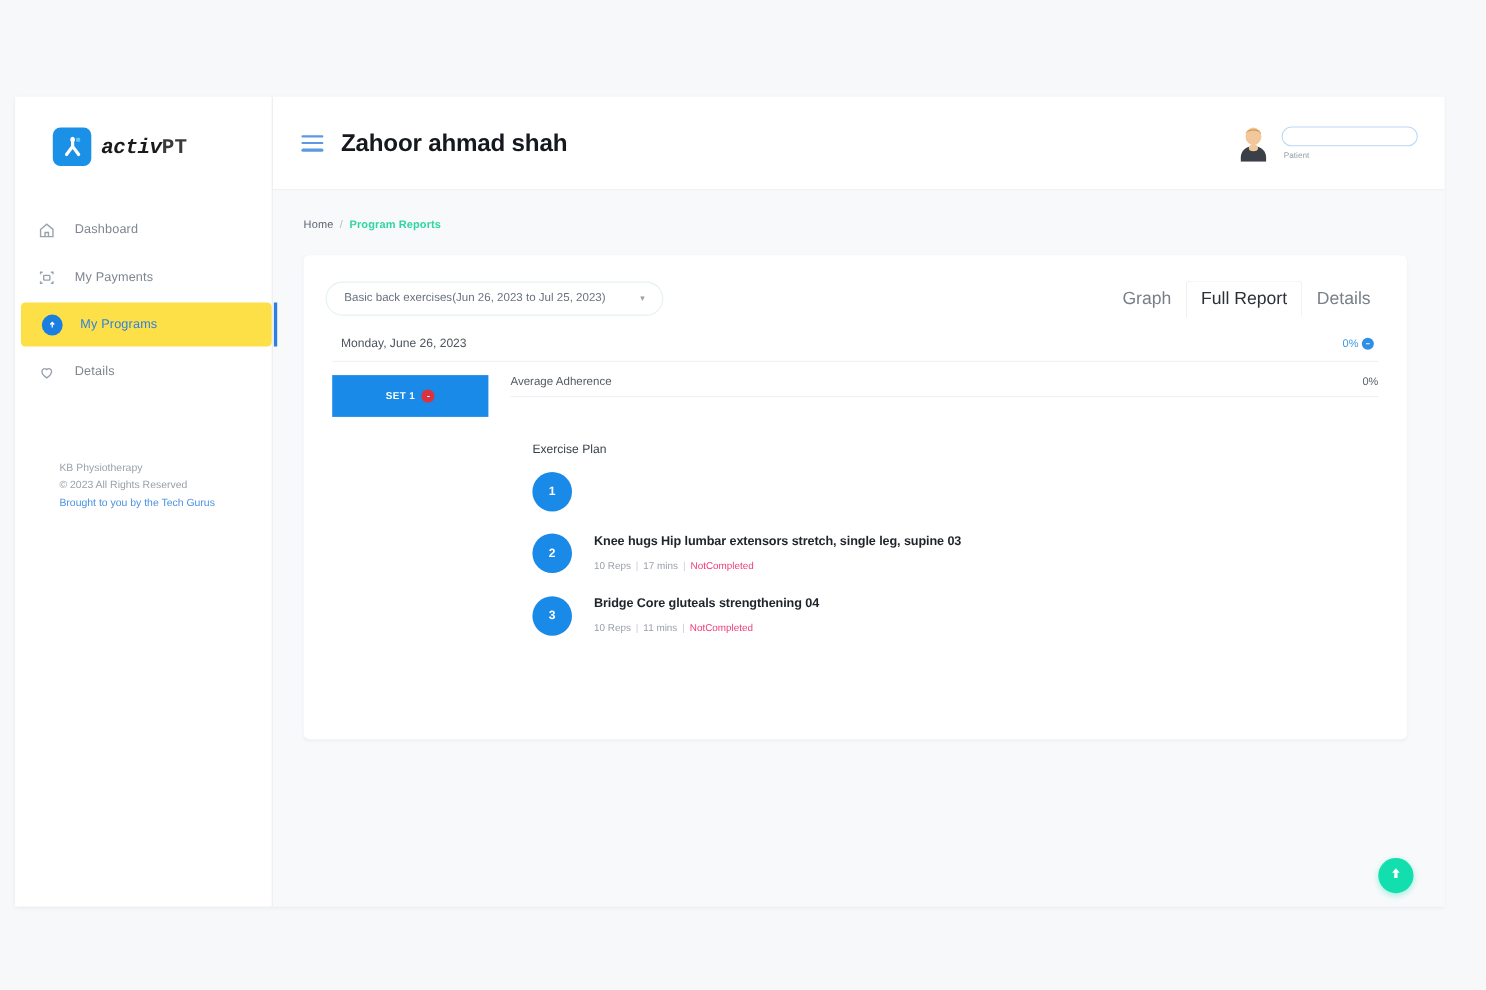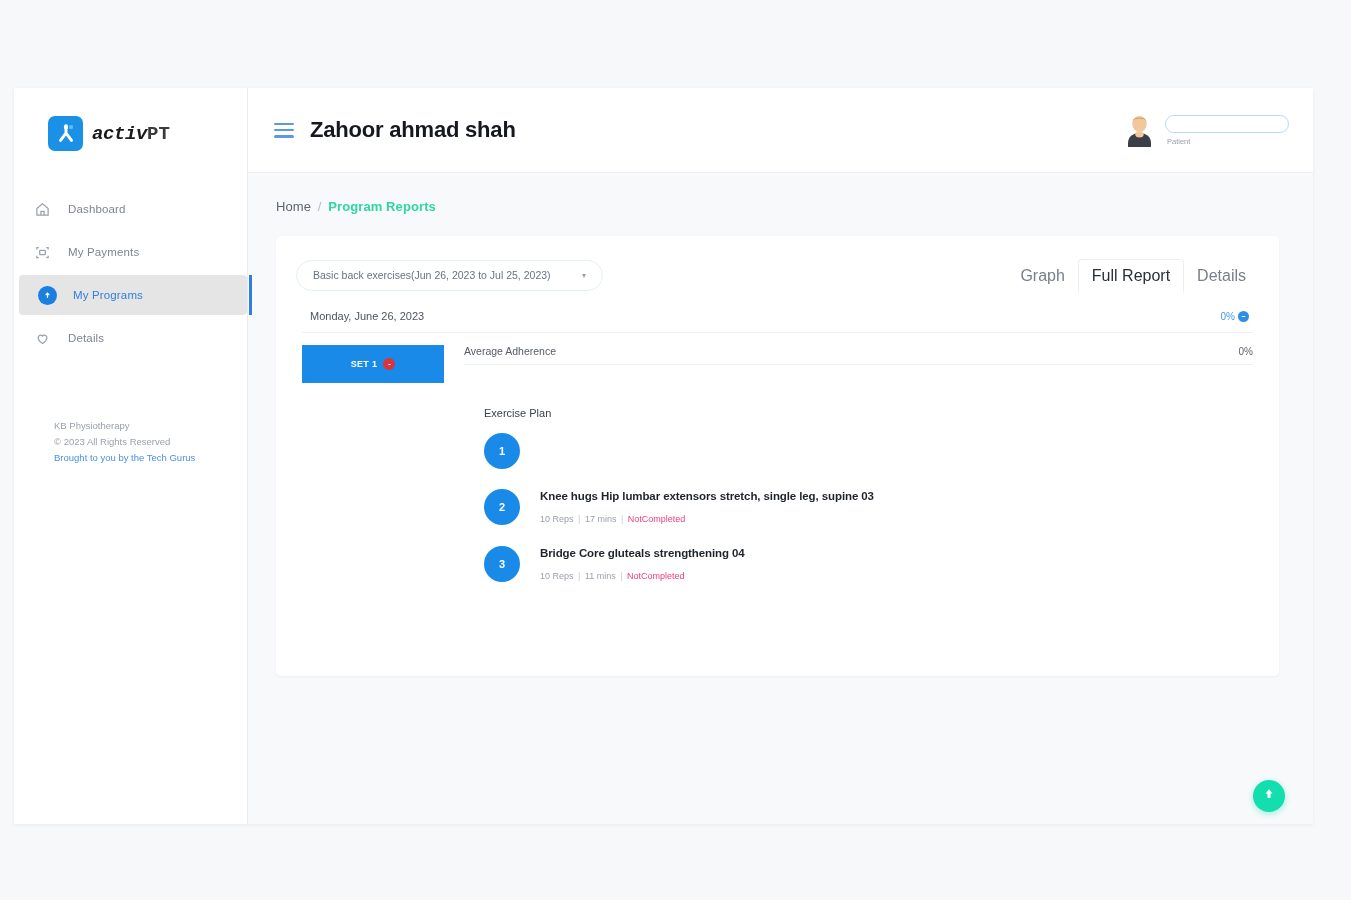--- a/index.html
+++ b/index.html
@@ -71,21 +71,21 @@
     display: flex; align-items: center; justify-content: center;
     color: #9aa1ab;
     flex: 0 0 20px;
   }
   .nav-item .nav-label {
     font-size: 11.5px;
     color: #7e858f;
     letter-spacing: 0.15px;
   }
   .nav-item.active {
-    background: #e5e5e5;
+    background: #fde047;
     border-radius: 4px;
     margin-left: 5px;
     margin-right: 0;
   }
   .nav-item.active .nav-label { color: #2f7fe0; }
   .nav-item.active::after {
     content: "";
     position: absolute;
     right: -5px; top: 0;
     width: 3px; height: 100%;
@@ -164,21 +164,21 @@
   }
 
   
   .content {
     flex: 1 1 auto;
     padding: 26px 0 0 0;
     overflow: hidden;
     position: relative;
   }
   .breadcrumb {
-    font-size: 13px;
+    font-size: 10px;
     padding-left: 28px;
     color: #5d646e;
     margin-bottom: 22px;
     letter-spacing: 0.1px;
   }
   .breadcrumb .sep { color: #b6bbc2; margin: 0 3px; }
   .breadcrumb .crumb-current {
     color: #2fd6a2;
     font-weight: 700;
   }

